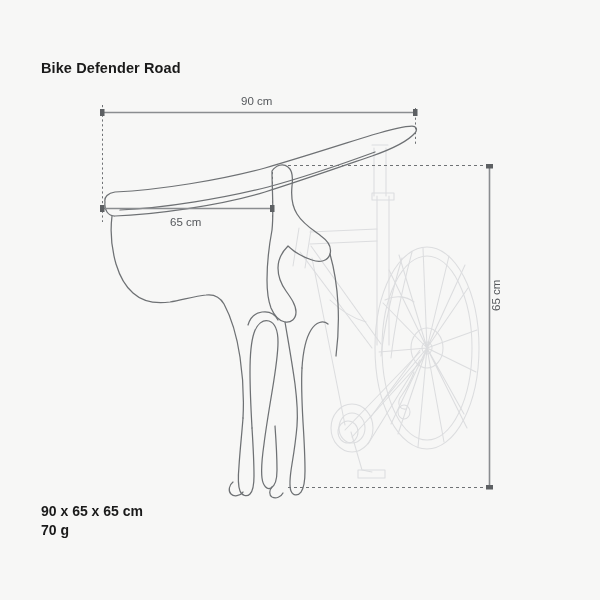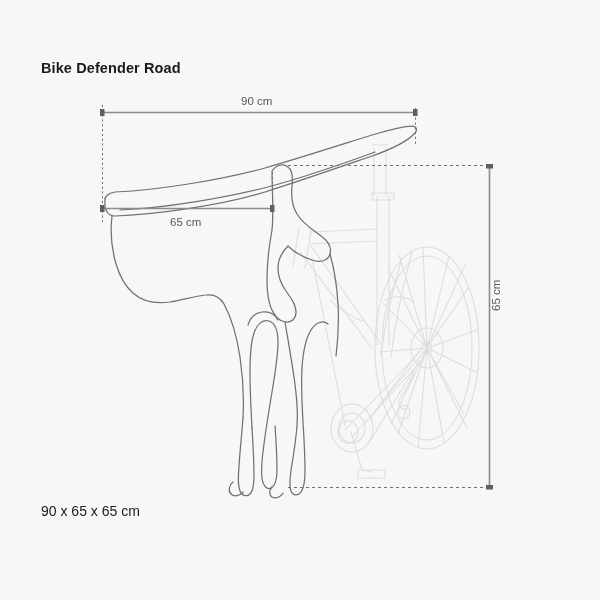--- a/index.html
+++ b/index.html
@@ -29,21 +29,21 @@
     font-weight: bold;
     color: #1a1a1a;
     letter-spacing: 0.1px;
     white-space: nowrap;
   }
   #spec-block {
     position: absolute;
     left: 41px;
     top: 502px;
     font-size: 14px;
-    font-weight: normal;
+    font-weight: bold;
     color: #1a1a1a;
     line-height: 19px;
   }
   #spec-block div {
     white-space: nowrap;
   }
   #diagram-svg {
     position: absolute;
     left: 0;
     top: 0;
@@ -258,15 +258,16 @@
   </svg>
 
   <div class="dim-label" id="label-width-top">90 cm</div>
 
   <div class="dim-label" id="label-width-inner">65 cm</div>
 
   <div class="dim-label" id="label-height-right">65 cm</div>
 
   <div id="spec-block">
     <div>90 x 65 x 65 cm</div>
+    <div>70 g</div>
   </div>
 
 </div>
 
 </body></html>

